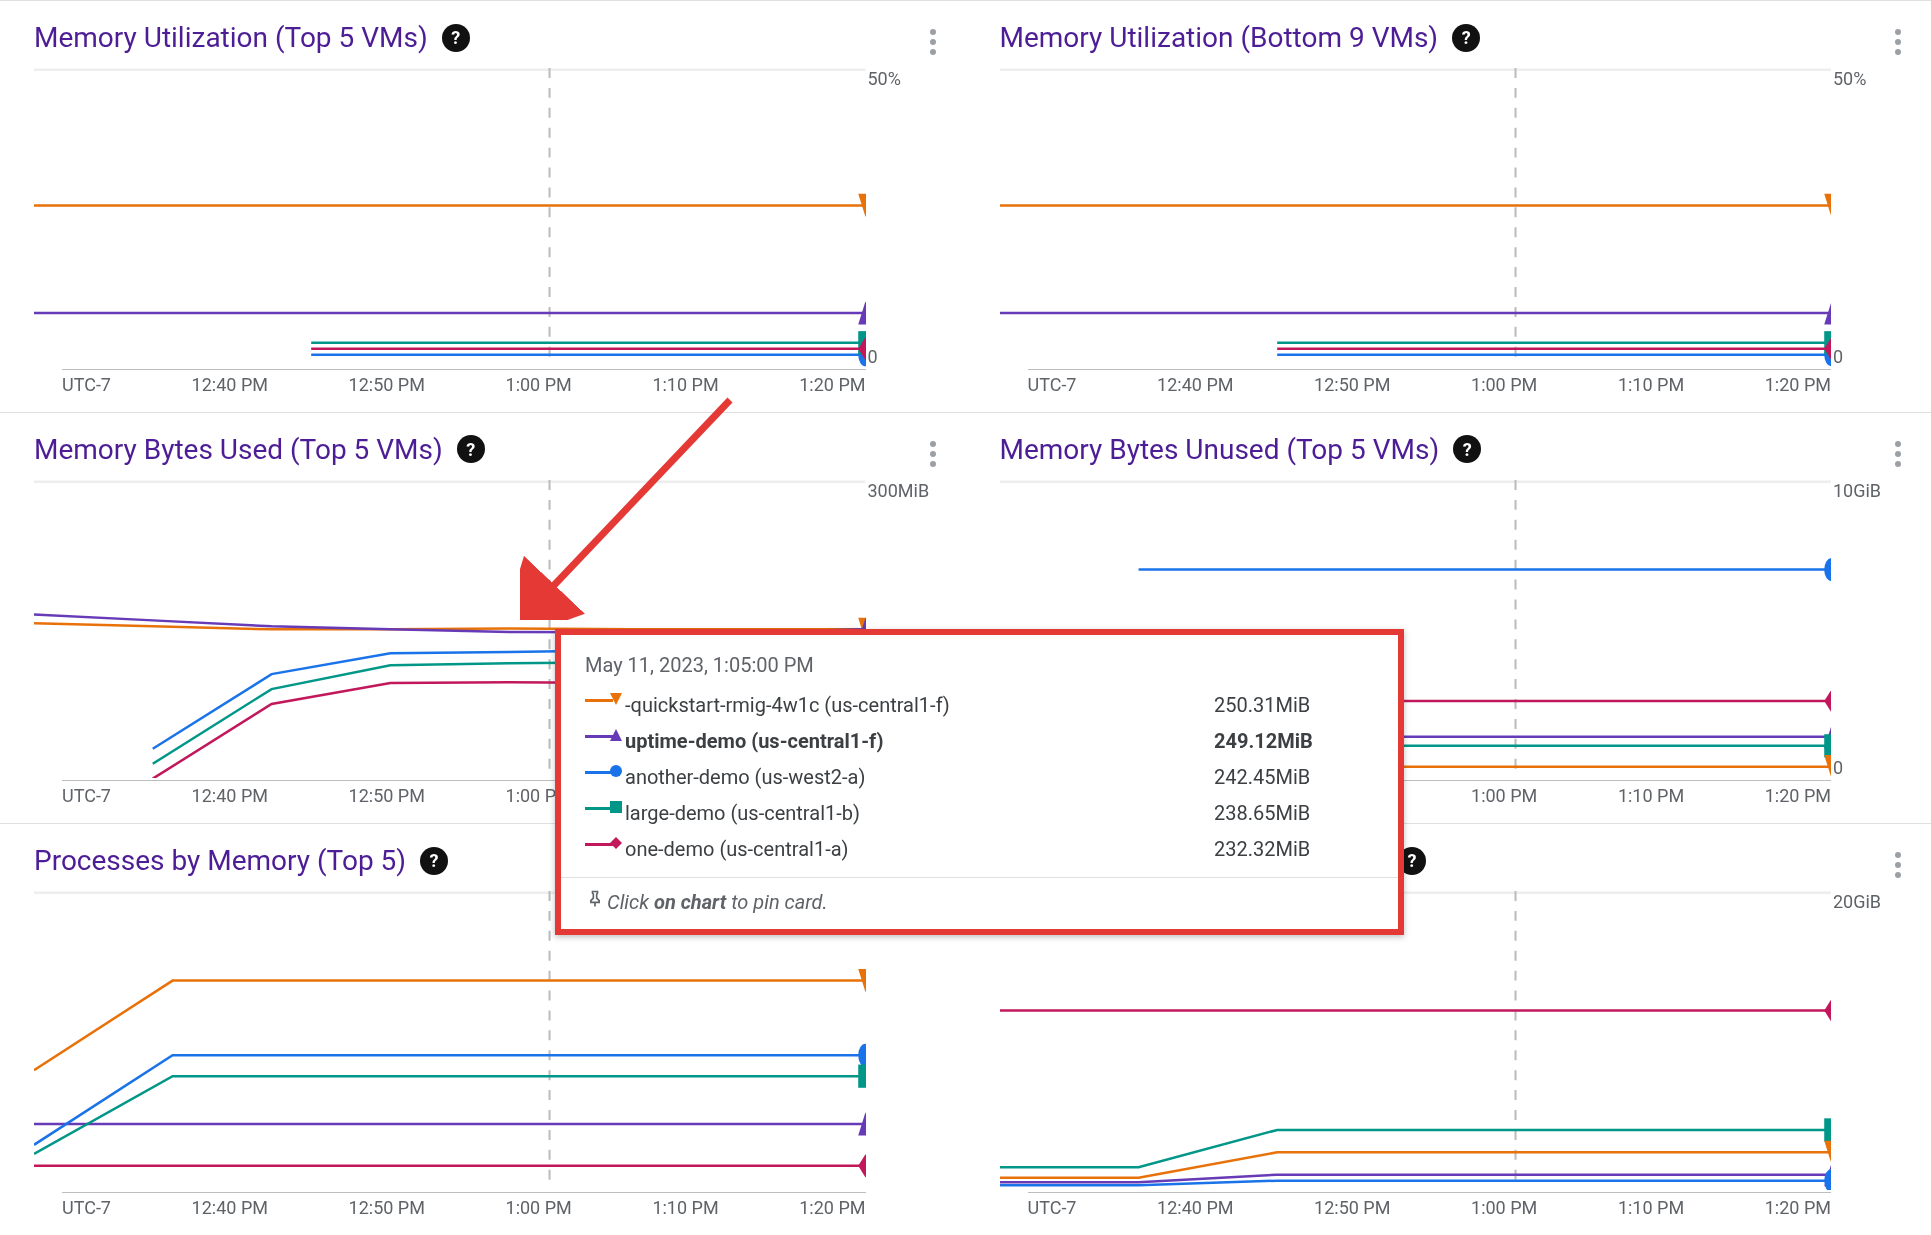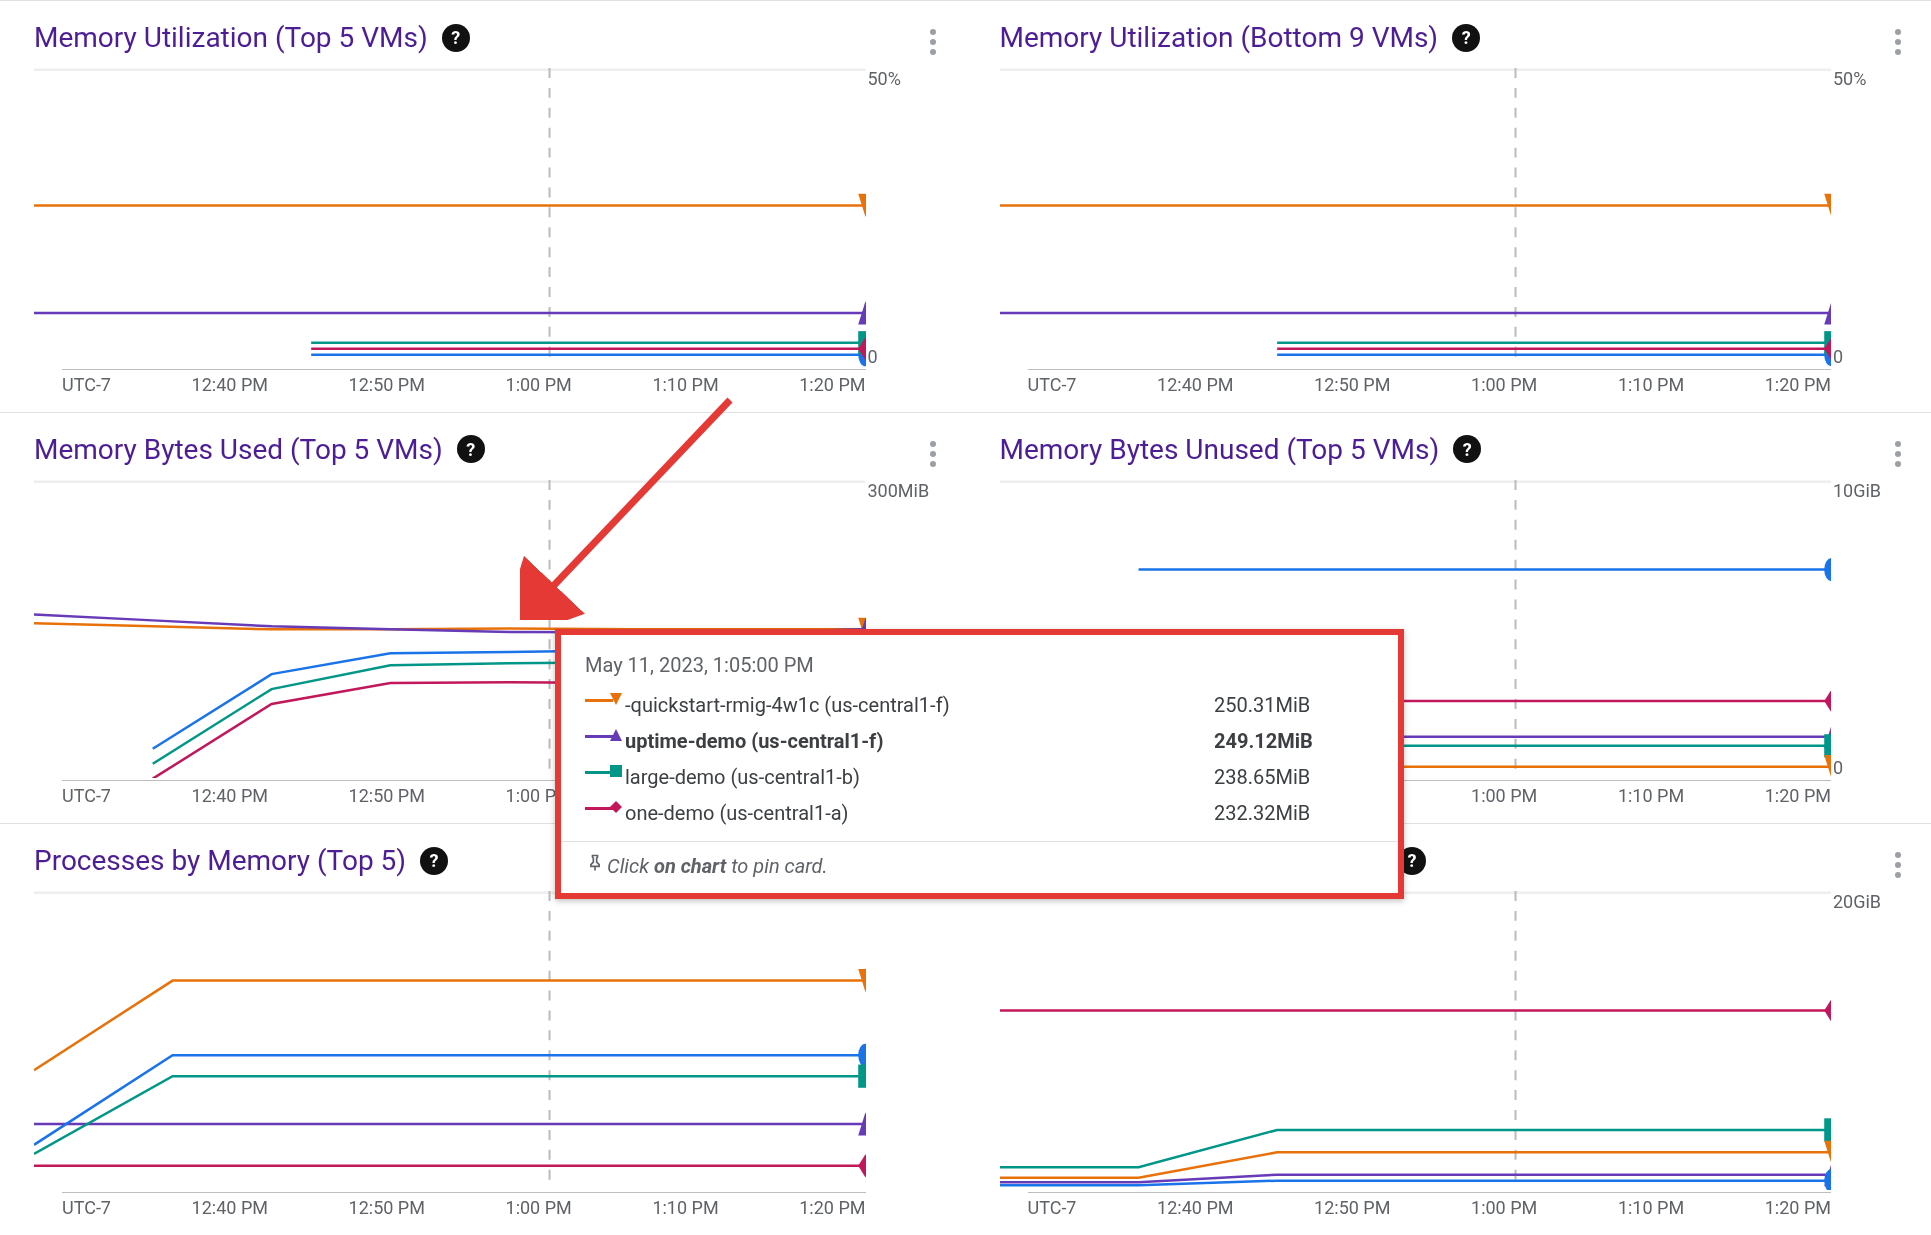--- a/index.html
+++ b/index.html
@@ -466,20 +466,30 @@
       <span class="line" style="background:#673ab7"></span>
       <svg width="14" height="14" style="margin-left:-3px">
                 <path d="M6,0 L12,12 L0,12 Z" fill="#673ab7"></path>
               </svg>
     </span>
     <span class="tt-label">uptime-demo (us-central1-f)</span>
     <span class="tt-value">249.12MiB</span>
           </div>
           <div class="tt-row">
     <span class="legend-line">
+      <span class="line" style="background:#1a73e8"></span>
+      <svg width="14" height="14" style="margin-left:-3px">
+                <circle cx="6" cy="6" r="6" fill="#1a73e8"></circle>
+              </svg>
+    </span>
+    <span class="tt-label">another-demo (us-west2-a)</span>
+    <span class="tt-value">242.45MiB</span>
+          </div>
+          <div class="tt-row">
+    <span class="legend-line">
       <span class="line" style="background:#009688"></span>
       <svg width="14" height="14" style="margin-left:-3px">
                 <rect x="0" y="0" width="12" height="12" fill="#009688"></rect>
               </svg>
     </span>
     <span class="tt-label">large-demo (us-central1-b)</span>
     <span class="tt-value">238.65MiB</span>
           </div>
           <div class="tt-row">
     <span class="legend-line">

